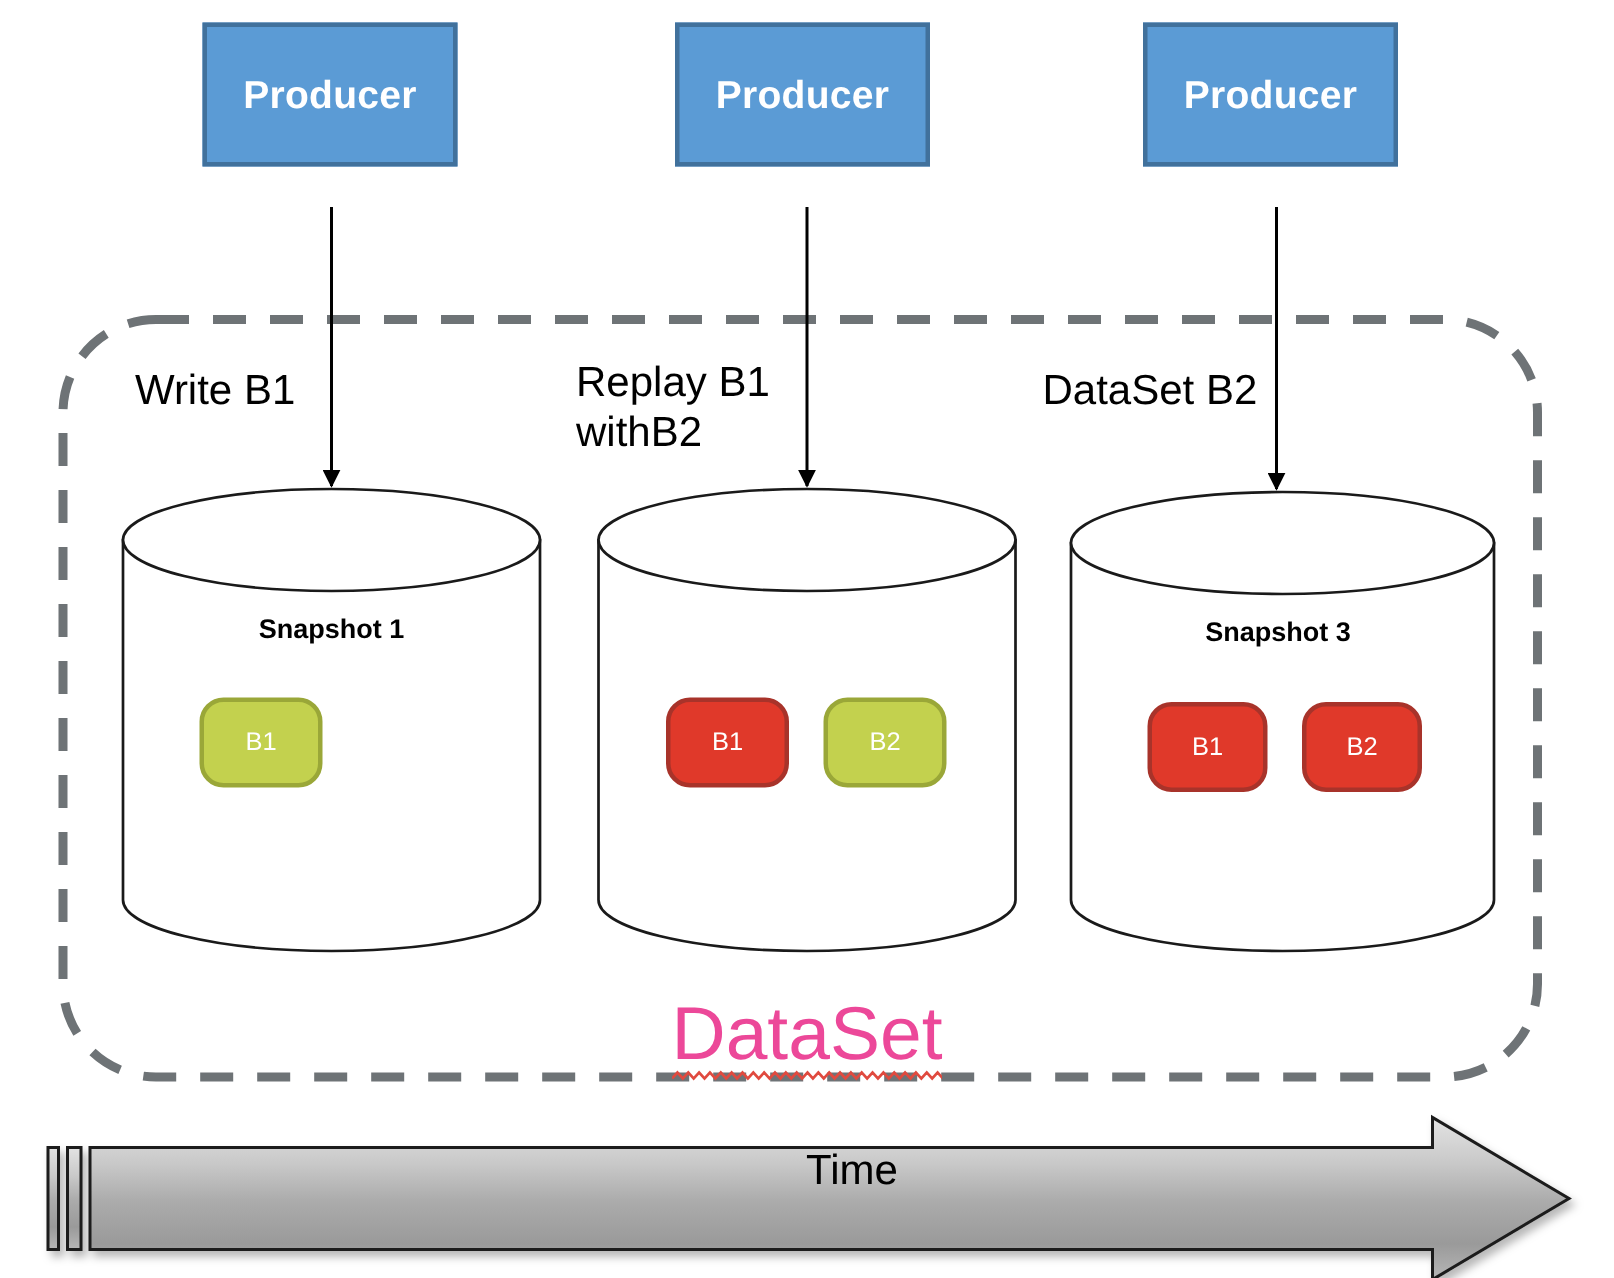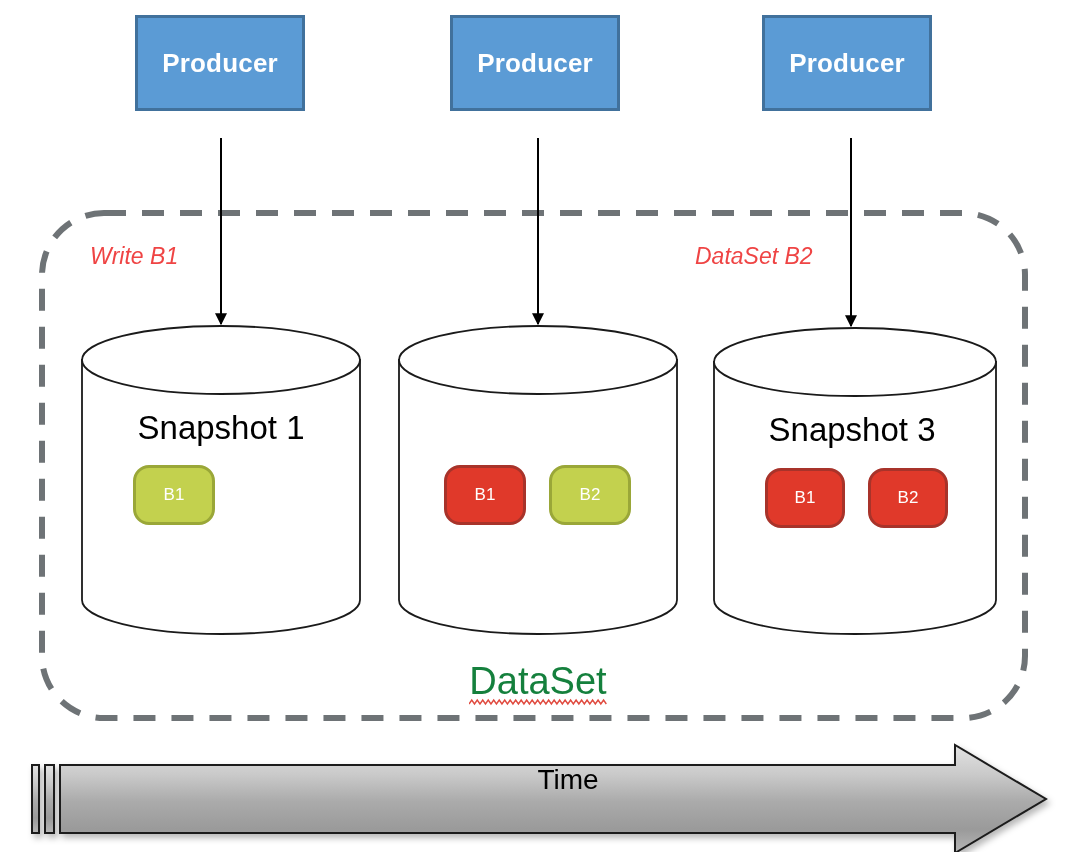--- a/index.html
+++ b/index.html
@@ -41,38 +41,38 @@
     font-weight: bold;
     letter-spacing: 0.2px;
   }
   .producer.p1 { left: 135px; top: 15px; }
   .producer.p2 { left: 450px; top: 15px; }
   .producer.p3 { left: 762px; top: 15px; }
 
   
   .caption {
     position: absolute;
-    font-size: 23px;
-    color: #ef4444;
+    font-size: 28px;
+    color: #000000;
     line-height: 1.18;
     white-space: pre;
-    font-style: italic;
   }
   .caption.c1 { left: 90px;  top: 243px; }
   .caption.c2 { left: 384px; top: 238px; }
   .caption.c3 { left: 695px; top: 243px; }
 
   
   .snap-title {
     position: absolute;
-    font-size: 33px;
+    font-size: 18px;
     color: #000000;
     text-align: center;
     width: 280px;
     white-space: nowrap;
+    font-weight: bold;
   }
   .snap-title.s1 { left: 81px;  top: 409px; }
   .snap-title.s2 { left: 398px; top: 409px; }
   .snap-title.s3 { left: 712px; top: 411px; }
 
   
   .chip {
     position: absolute;
     box-sizing: border-box;
     border-radius: 16px;
@@ -92,22 +92,22 @@
     border: 3px solid #A8332A;
   }
 
   
   .dataset-label {
     position: absolute;
     left: 0;
     top: 660px;
     width: 1076px;
     text-align: center;
-    font-size: 38px;
-    color: #15803d;
+    font-size: 50px;
+    color: #ec4899;
   }
   .dataset-label .word {
     position: relative;
     display: inline-block;
     padding-bottom: 2px;
   }
 
   
   .time-label {
     position: absolute;
@@ -174,20 +174,22 @@
     <span>Producer</span>
   </div>
   <div class="producer p2">
     <span>Producer</span>
   </div>
   <div class="producer p3">
     <span>Producer</span>
   </div>
 
   <div class="caption c1">Write B1</div>
+  <div class="caption c2">Replay B1
+withB2</div>
   <div class="caption c3">DataSet B2</div>
 
   <div class="snap-title s1">Snapshot 1</div>
   <div class="snap-title s3">Snapshot 3</div>
 
   <div class="chip green" style="left:133px; top:465px; width:82px; height:60px;">
     <span>B1</span>
   </div>
 
   <div class="chip red" style="left:444px; top:465px; width:82px; height:60px;">

